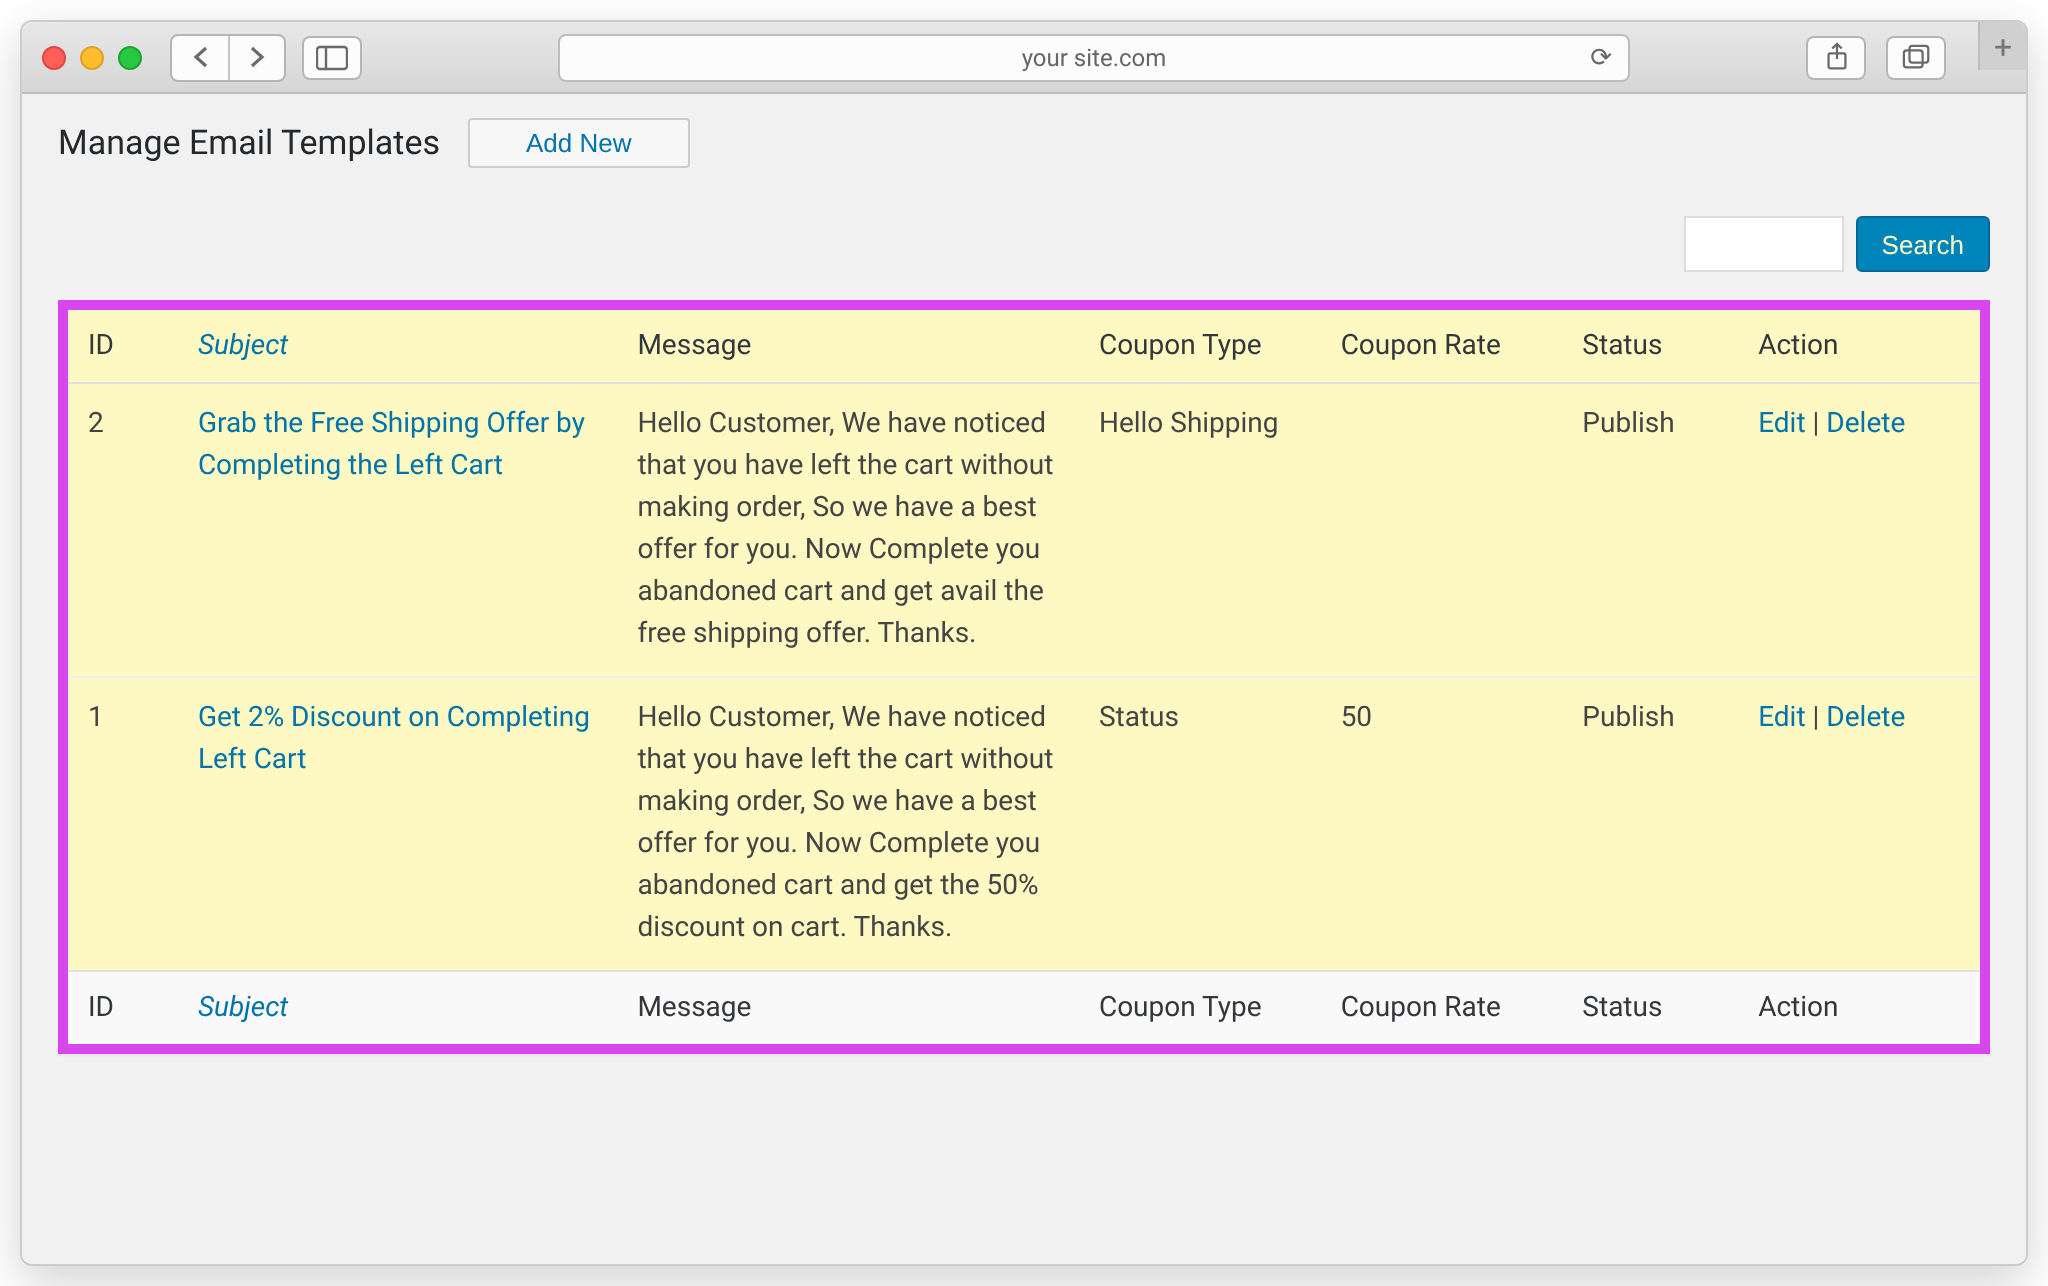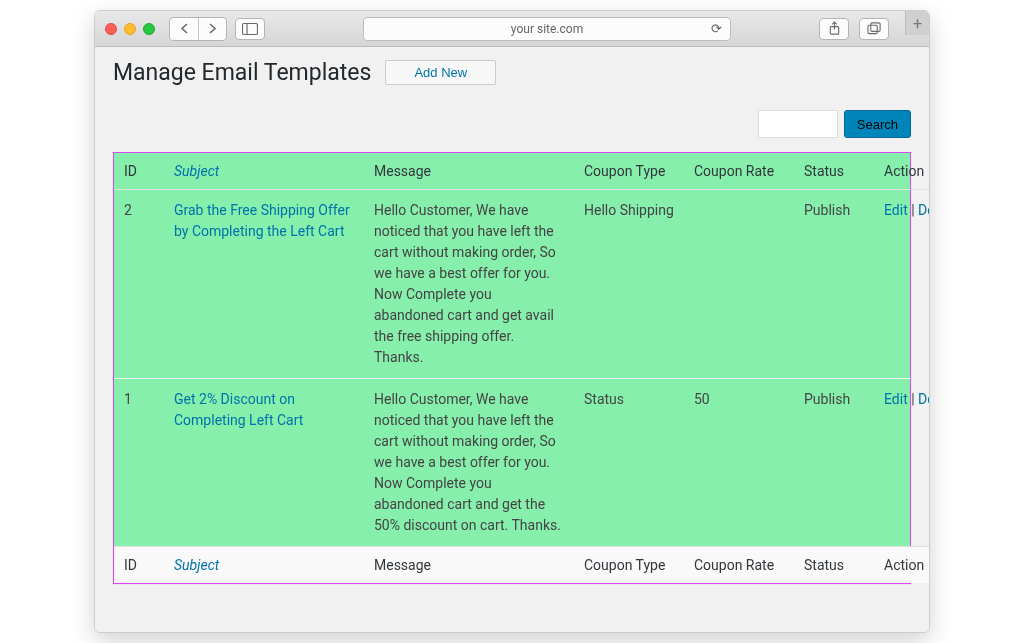--- a/index.html
+++ b/index.html
@@ -2,21 +2,21 @@
 <html><head>
   <meta charset="utf-8">
   <style>
     * { margin: 0; padding: 0; box-sizing: border-box; }
     body {
       font-family: -apple-system, BlinkMacSystemFont, "Segoe UI", Roboto, sans-serif;
       background: #fff;
       padding: 10px;
     }
     .window {
-      width: 836px;
+      width: 1004px;
       height: 623px;
       margin: 0 auto;
       border: 1px solid #ccc;
       border-radius: 6px;
       box-shadow: 0 8px 24px rgba(0,0,0,0.18);
       overflow: hidden;
       background: #fff;
       display: flex;
       flex-direction: column;
     }
@@ -93,21 +93,21 @@
       padding-top: 12px;
     }
     .page-header {
       padding: 0 18px 14px 18px;
       display: flex;
       align-items: center;
       gap: 14px;
       flex-wrap: wrap;
     }
     .page-title {
-      font-size: 23px;
+      font-size: 17px;
       font-weight: 400;
       color: #23282d;
     }
     .add-new-btn {
       border: 1px solid #ccc;
       background: #f7f7f7;
       color: #0073aa;
       padding: 4px 28px;
       font-size: 13px;
       border-radius: 2px;
@@ -125,30 +125,30 @@
       height: 28px;
       border: 1px solid #ddd;
       background: #fff;
       padding: 0 6px;
       font-size: 13px;
     }
     .search-btn {
       height: 28px;
       background: #0085ba;
       border: 1px solid #006799;
-      color: #000000;
+      color: #fef9c3;
       padding: 4px 12px;
       font-size: 13px;
       border-radius: 3px;
       cursor: pointer;
     }
     .table-wrap {
       margin: 0 18px 18px 18px;
-      background: #86efac;
-      border: 1px solid #d946ef;
+      background: #fef9c3;
+      border: 5px solid #d946ef;
       box-shadow: 0 1px 1px rgba(0,0,0,0.04);
     }
     table {
       width: 100%;
       border-collapse: collapse;
       table-layout: fixed;
     }
     th, td {
       text-align: left;
       padding: 10px 10px;

